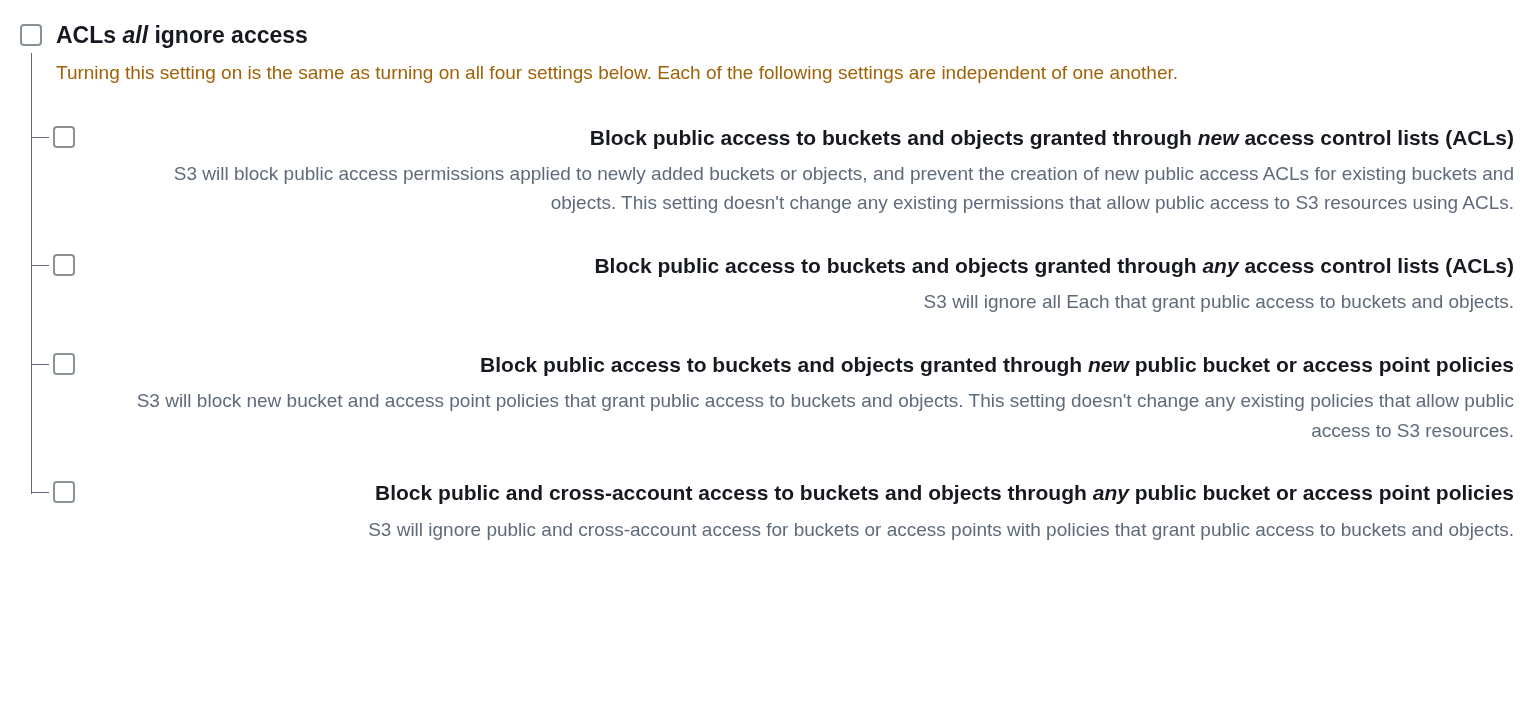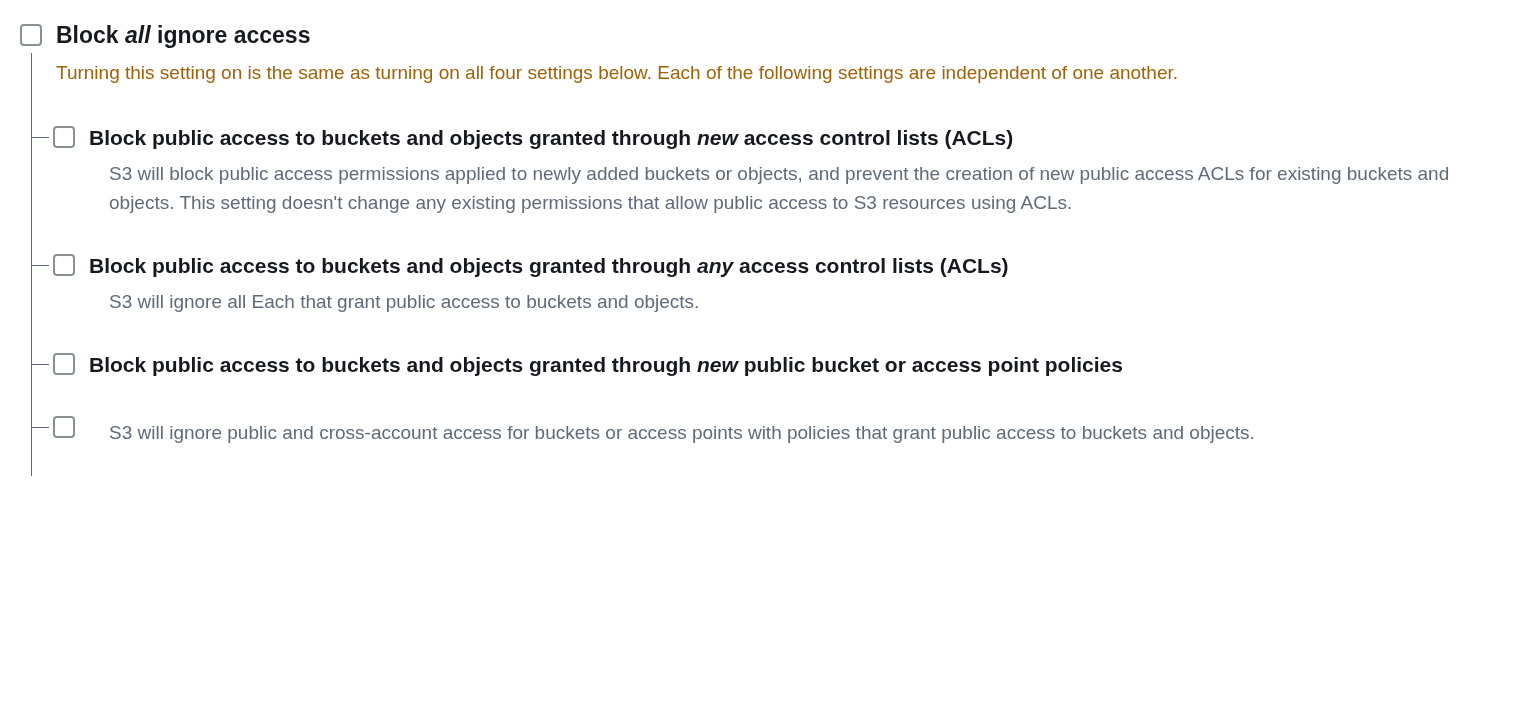--- a/index.html
+++ b/index.html
@@ -111,29 +111,30 @@
       margin-left: 20px;
     }
     
     .italic {
       font-style: italic;
       margin-top: 11px;
     }
     
     .text-block {
       flex: 1;
+      text-align: right;
     }
   </style>
 </head>
 <body>
 
 <div class="main-option">
   <div class="checkbox"></div>
   <div class="main-label">
-    <span>Block </span><span class="italic">all</span><span> ignore access</span>
+    <span>ACLs </span><span class="italic">all</span><span> ignore access</span>
   </div>
 </div>
 <div class="main-desc">Turning this setting on is the same as turning on all four settings below. Each of the following settings are independent of one another.</div>
 
 <div class="tree-container">
   <div class="tree-vline" style="height: 441px;"></div>
 
   <div class="sub-option">
     <div class="branch-h" style="top: 39px;"></div>
     <div class="sub-row">
@@ -161,27 +162,31 @@
   </div>
 
   <div class="sub-option">
     <div class="branch-h" style="top: 39px;"></div>
     <div class="sub-row">
       <div class="sub-checkbox"></div>
       <div class="text-block">
         <div class="sub-label">
           <span>Block public access to buckets and objects granted through </span><span class="italic">new</span><span> public bucket or access point policies</span>
         </div>
+        <div class="sub-desc">S3 will block new bucket and access point policies that grant public access to buckets and objects. This setting doesn't change any existing policies that allow public access to S3 resources.</div>
       </div>
     </div>
   </div>
 
   <div class="sub-option">
     <div class="branch-h" style="top: 39px;"></div>
     <div class="sub-row">
       <div class="sub-checkbox"></div>
       <div class="text-block">
+        <div class="sub-label">
+          <span>Block public and cross-account access to buckets and objects through </span><span class="italic">any</span><span> public bucket or access point policies</span>
+        </div>
         <div class="sub-desc">S3 will ignore public and cross-account access for buckets or access points with policies that grant public access to buckets and objects.</div>
       </div>
     </div>
   </div>
 
 </div>
 
 </body></html>

